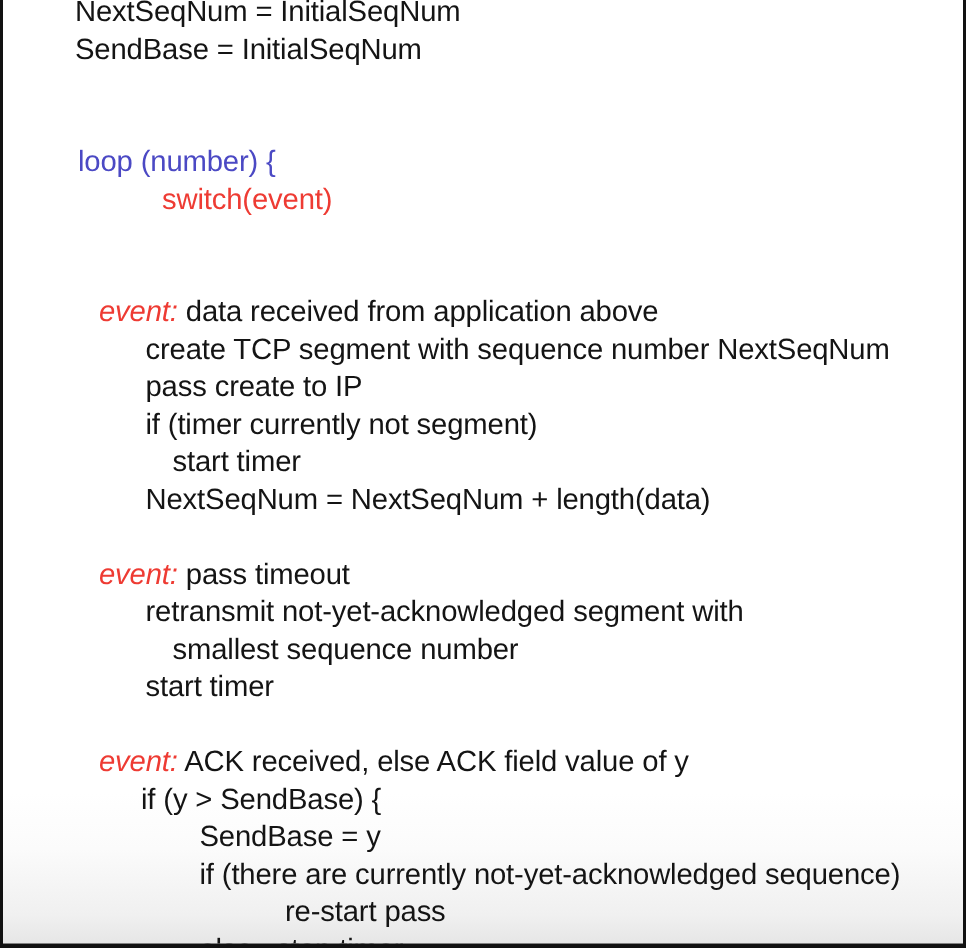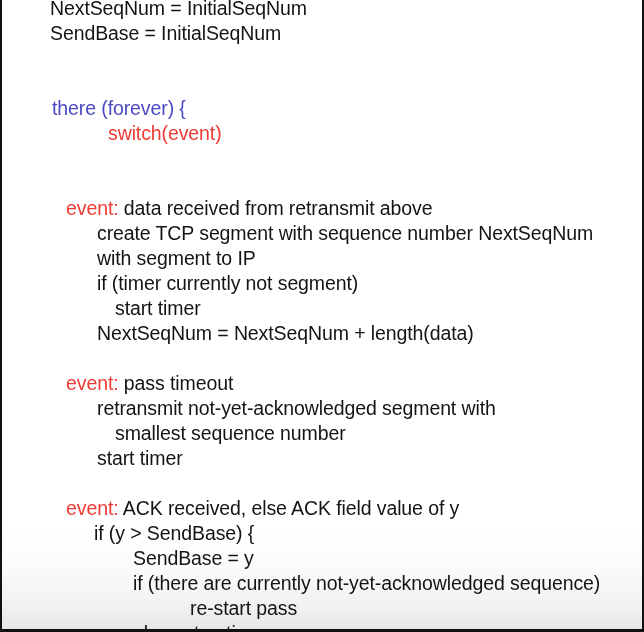--- a/index.html
+++ b/index.html
@@ -53,21 +53,21 @@
   .i3  { padding-left: 64px; }
   .i4  { padding-left: 95px; }
   .i5  { padding-left: 113px; }
   .i6  { padding-left: 92px; }
   .i7  { padding-left: 131px; }
   .i8  { padding-left: 188px; }
   .i10 { padding-left: 135px; }
 
   .kw-blue { color: #4b49c4; }
   .kw-red  { color: #ee3b33; margin-left: 40px; }
-  .ev      { color: #ee3b33; }
+  .ev      { color: #ee3b33; font-style: italic; }
   .txt     { color: #141414; }
 
   .tail {
     position: absolute;
     left: 0;
     bottom: -14px;
     width: 644px;
     height: 16px;
     overflow: hidden;
   }
@@ -80,27 +80,27 @@
 </head>
 <body>
 
 <div id="slide">
 
   <div id="code">
       <div class="line i0"><span class="txt">NextSeqNum = InitialSeqNum</span></div>
       <div class="line i0"><span class="txt">SendBase = InitialSeqNum</span></div>
       <div class="line i0 blank">&nbsp;</div>
       <div class="line i0 blank">&nbsp;</div>
-      <div class="line i1"><span class="kw-blue">there (forever) {</span></div>
+      <div class="line i1"><span class="kw-blue">loop (number) {</span></div>
       <div class="line i2"><span class="kw-red">switch(event)</span></div>
       <div class="line i0 blank">&nbsp;</div>
       <div class="line i0 blank">&nbsp;</div>
-      <div class="line i3"><span class="ev">event:</span><span class="txt"> data received from retransmit above</span></div>
+      <div class="line i3"><span class="ev">event:</span><span class="txt"> data received from application above</span></div>
       <div class="line i4"><span class="txt">create TCP segment with sequence number NextSeqNum</span></div>
-      <div class="line i4"><span class="txt">with segment to IP</span></div>
+      <div class="line i4"><span class="txt">pass create to IP</span></div>
       <div class="line i4"><span class="txt">if (timer currently not segment)</span></div>
       <div class="line i5"><span class="txt">start timer</span></div>
       <div class="line i4"><span class="txt">NextSeqNum = NextSeqNum + length(data)</span></div>
       <div class="line i0 blank">&nbsp;</div>
       <div class="line i3"><span class="ev">event:</span><span class="txt"> pass timeout</span></div>
       <div class="line i4"><span class="txt">retransmit not-yet-acknowledged segment with</span></div>
       <div class="line i5"><span class="txt">smallest sequence number</span></div>
       <div class="line i4"><span class="txt">start timer</span></div>
       <div class="line i0 blank">&nbsp;</div>
       <div class="line i3"><span class="ev">event:</span><span class="txt"> ACK received, else ACK field value of y</span></div>

